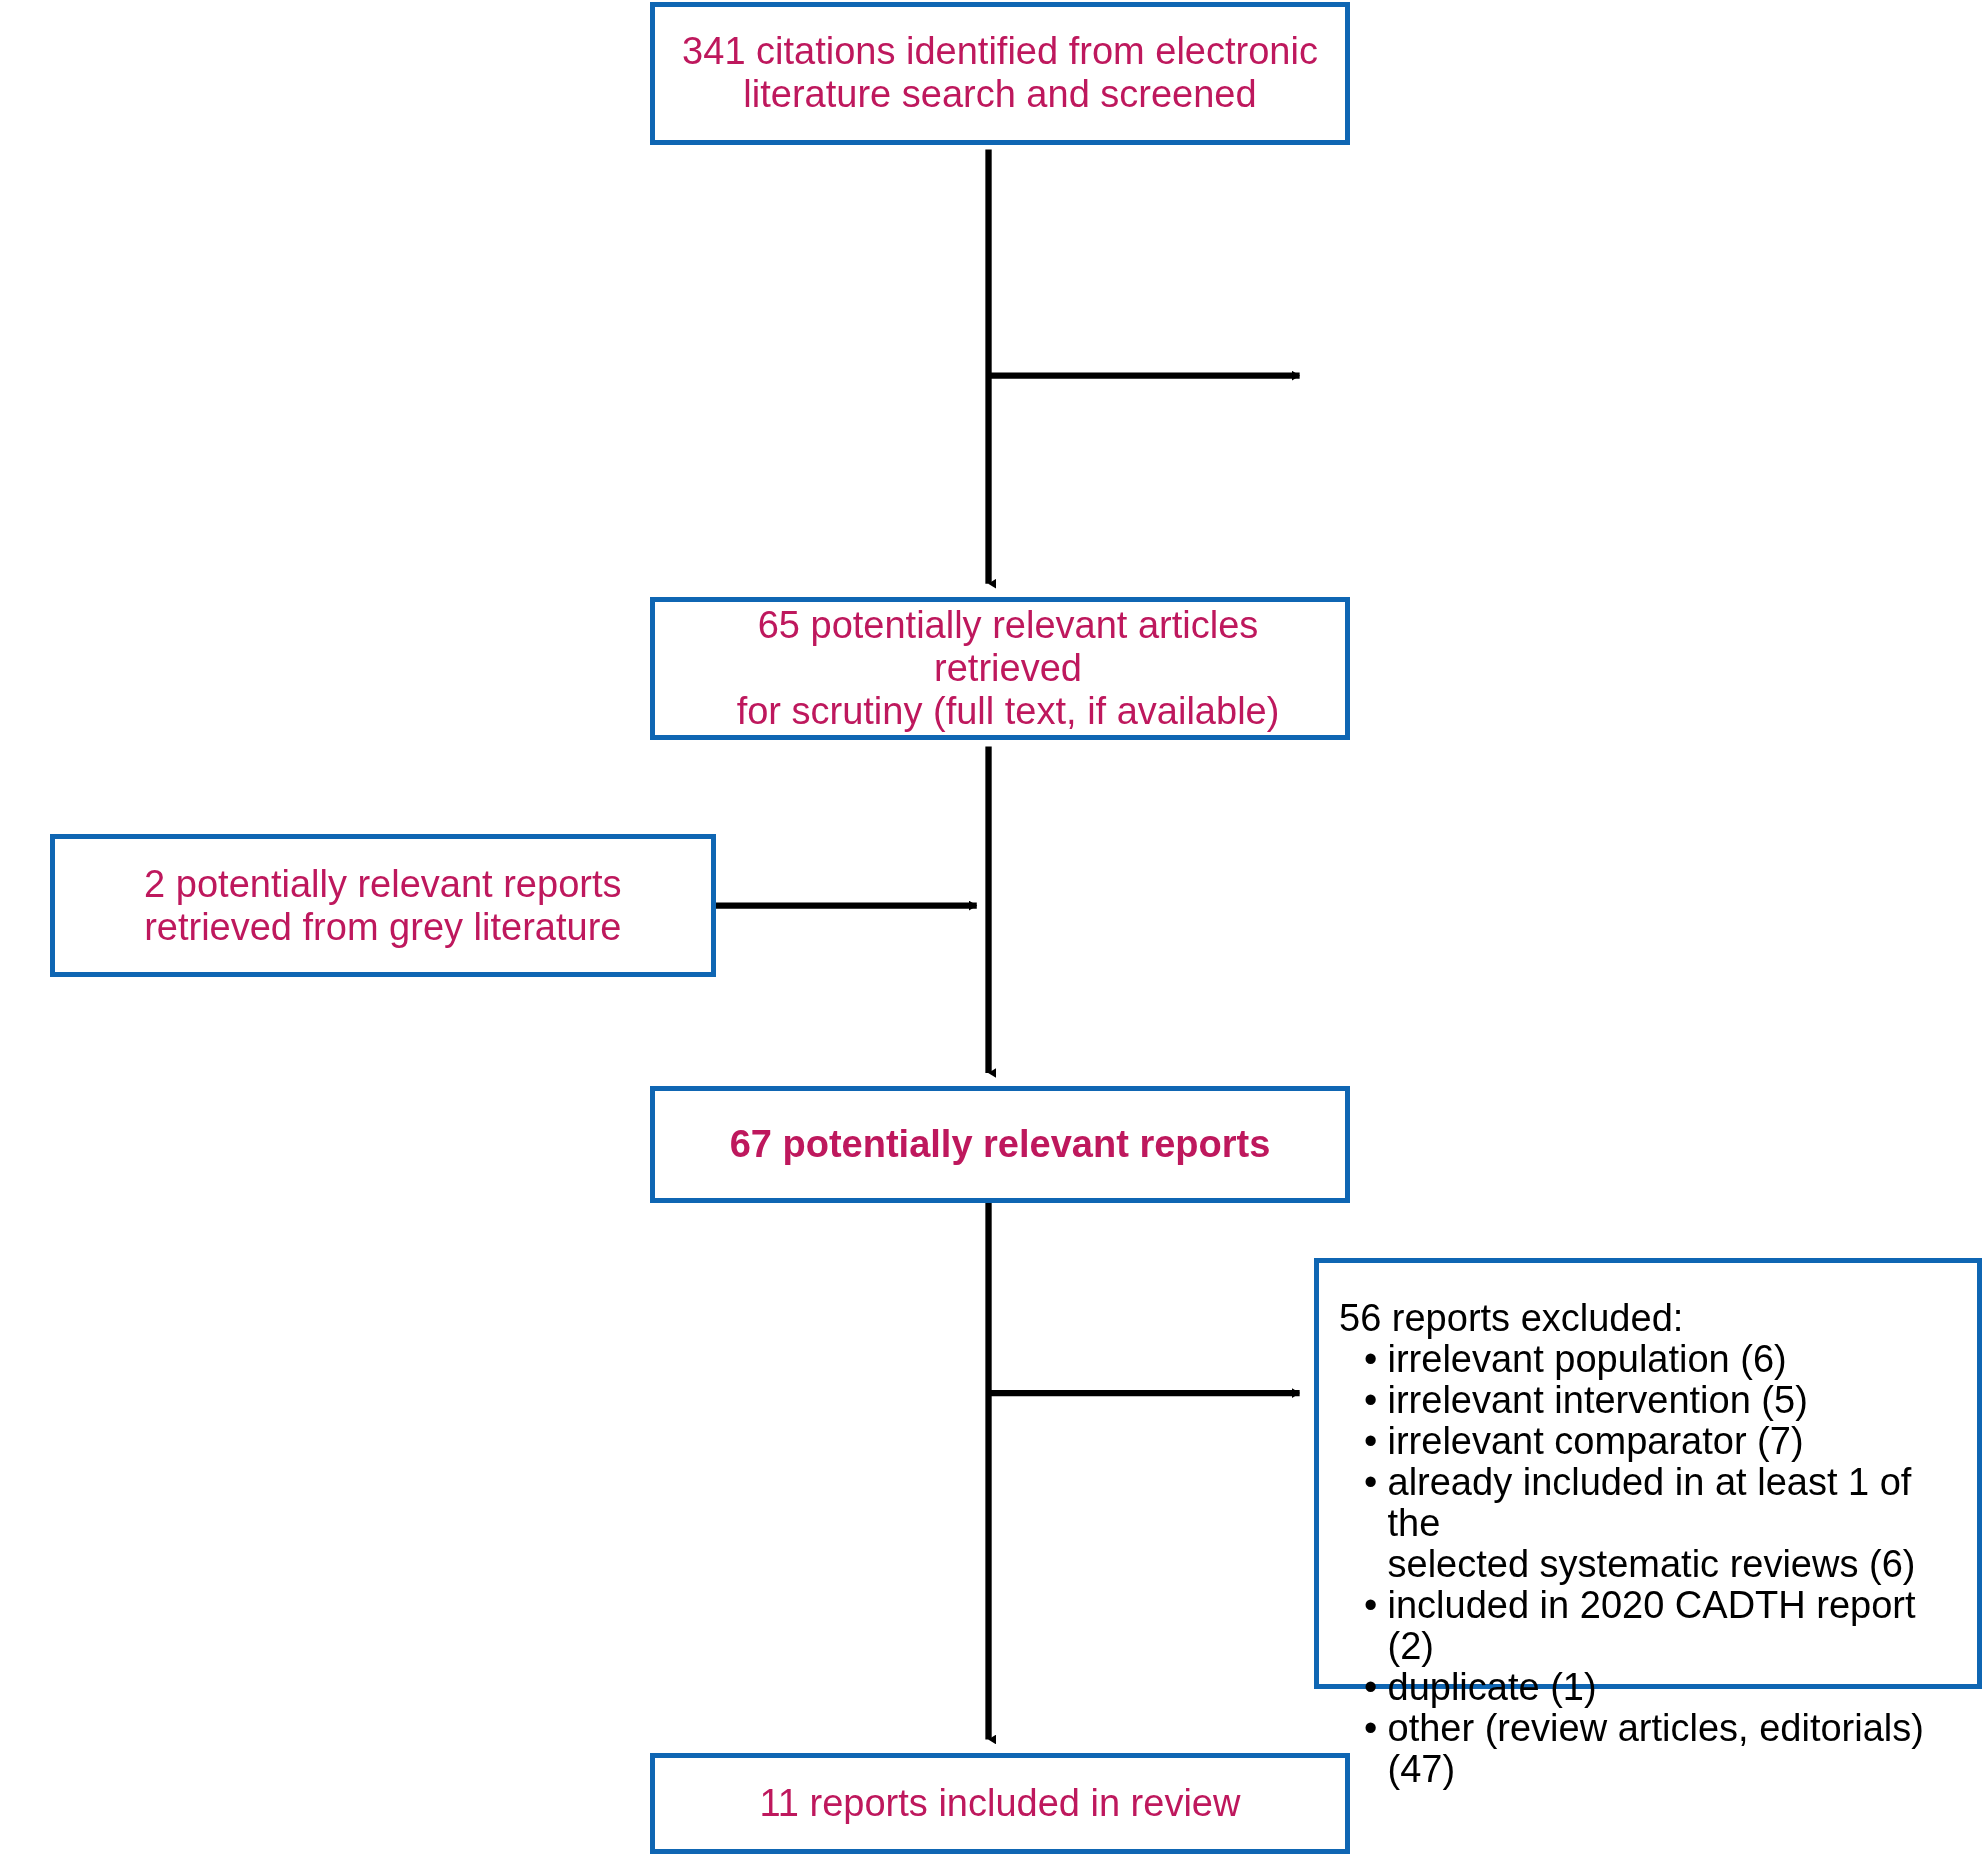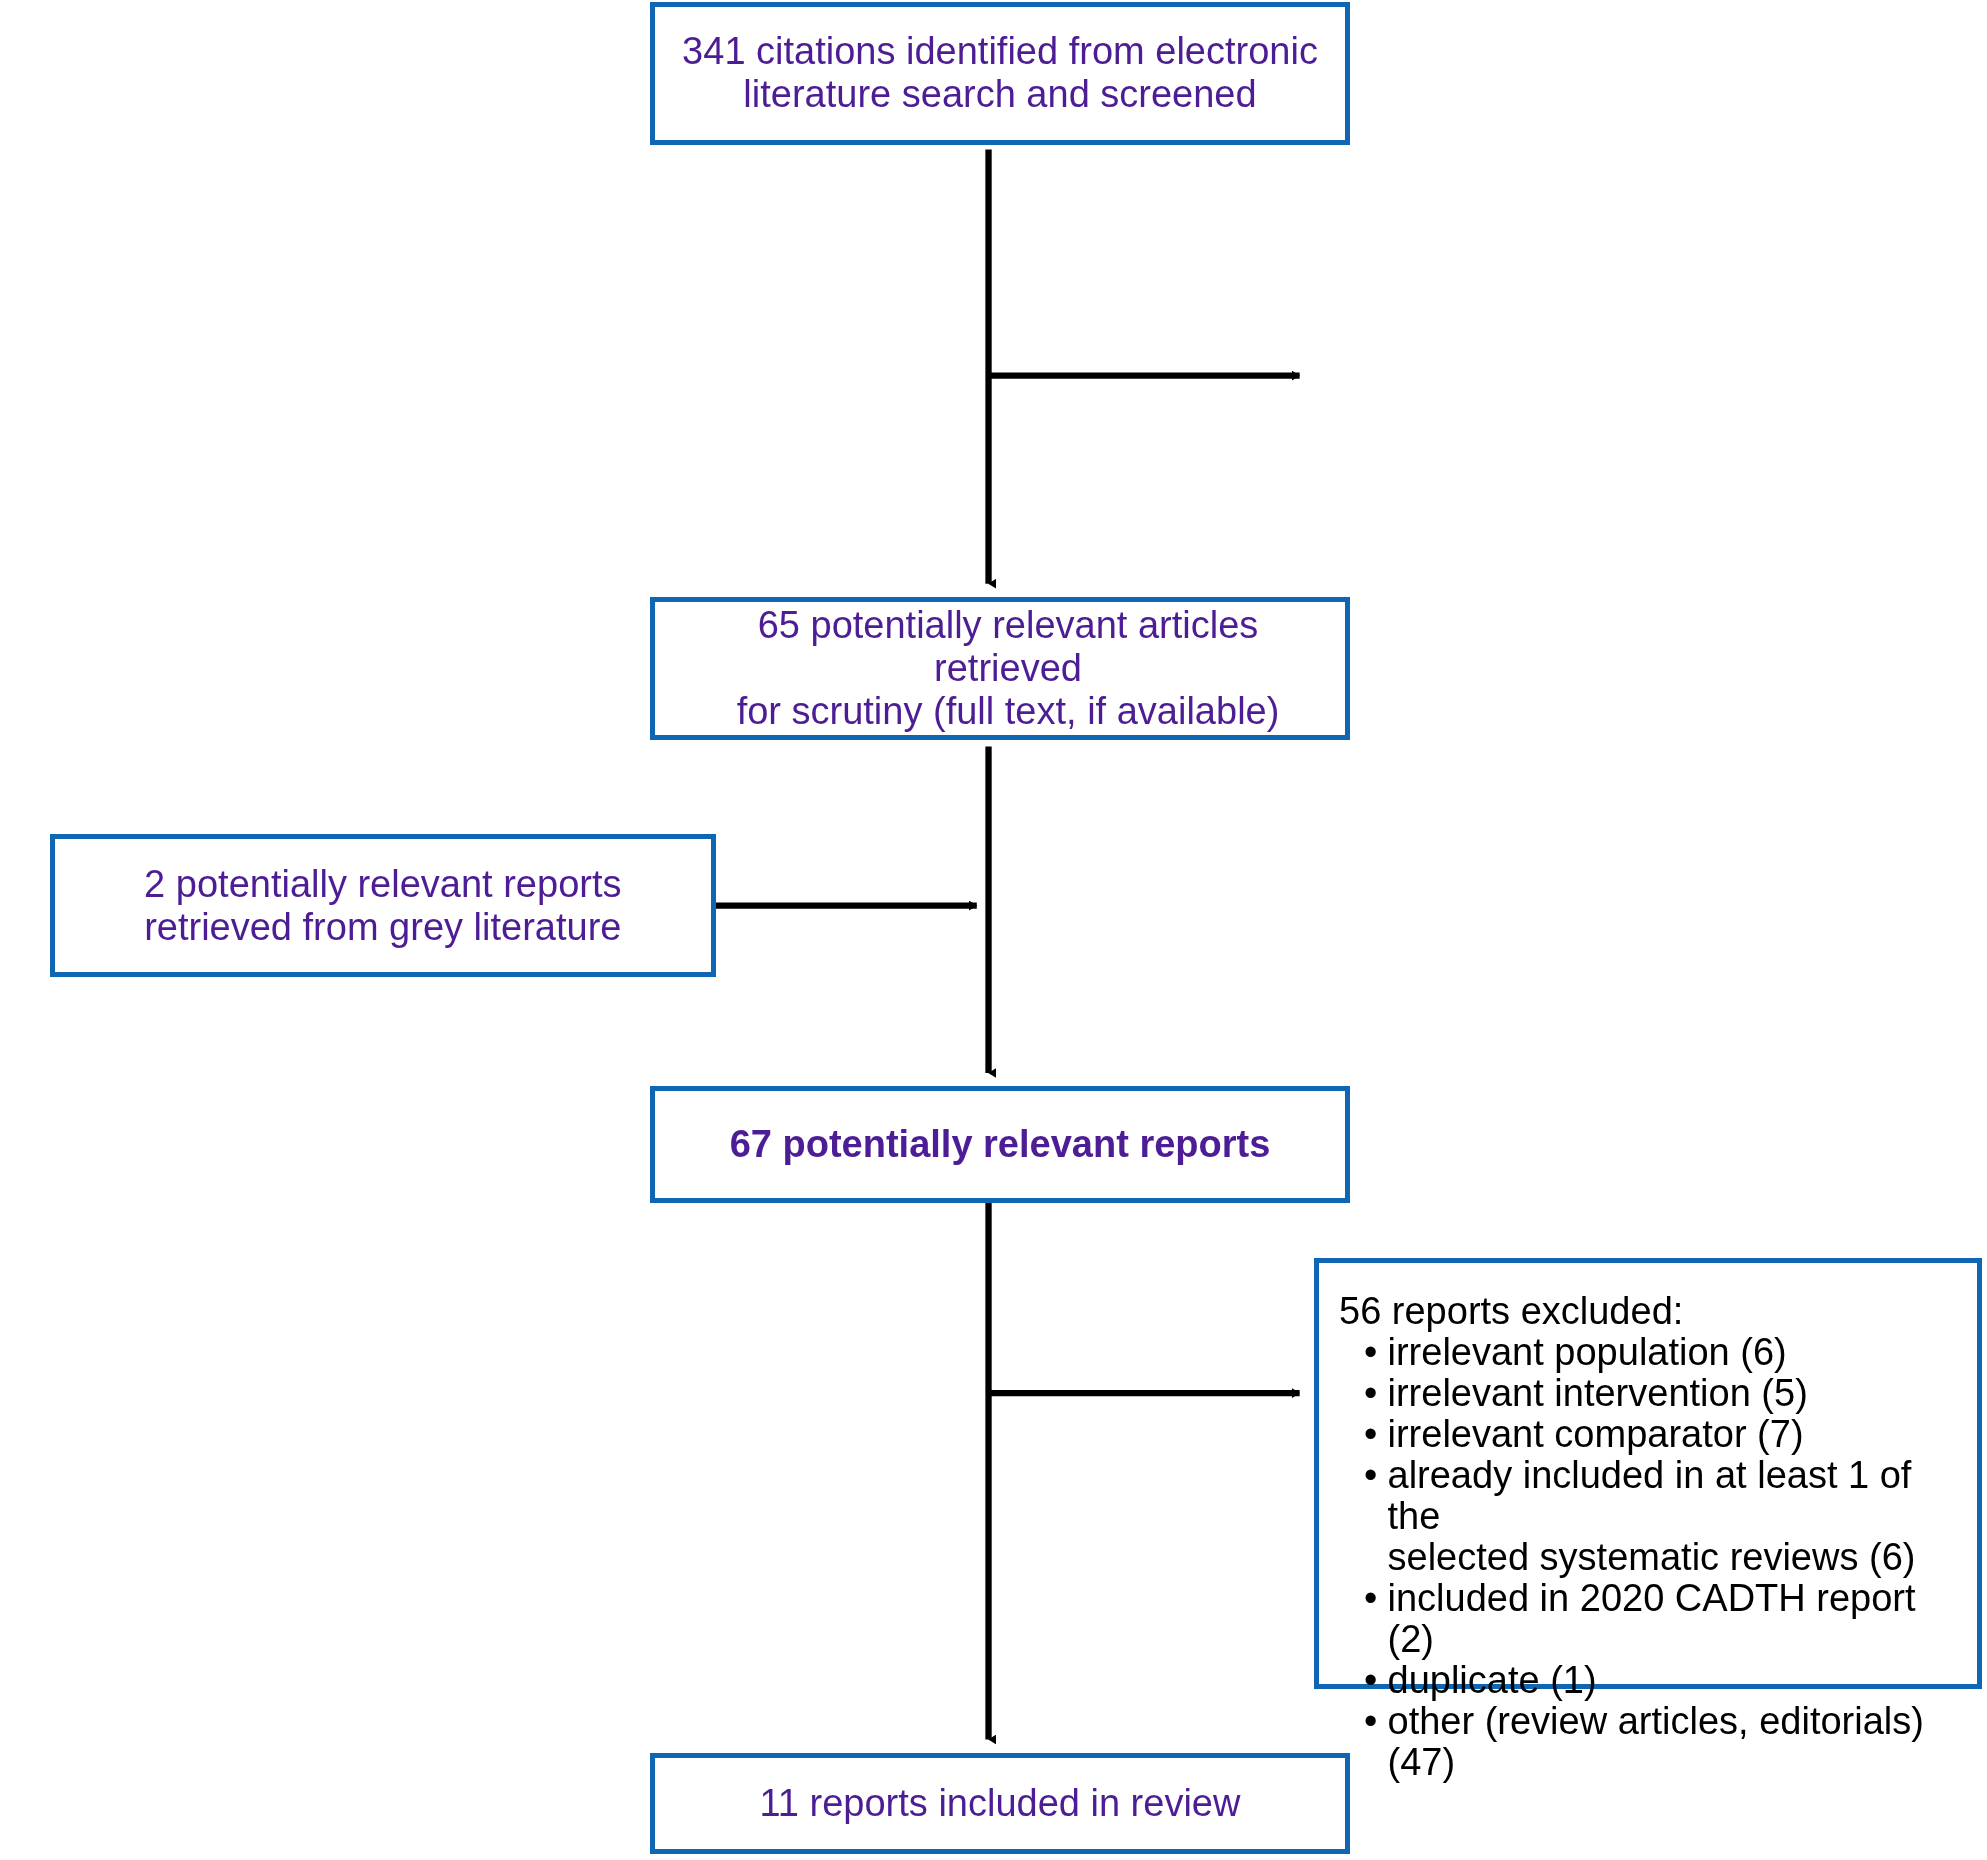--- a/index.html
+++ b/index.html
@@ -26,21 +26,21 @@
     background: #ffffff;
     border: 5.4px solid #0f66b3;
     display: flex;
     align-items: center;
     justify-content: center;
   }
   .flow-box .box-text {
     font-size: 38px;
     line-height: 43px;
     text-align: center;
-    color: #4c1d95;
+    color: #be185d;
     white-space: pre-line;
     padding: 0 12.7px;
   }
   .flow-box.left-align {
     justify-content: flex-start;
     align-items: flex-start;
   }
   
   #box-identified   { left: 650px;  top: 1.8px;    width: 700px;  height: 143px; }
   #box-excluded-276 { left: 1314px; top: 326px;  width: 668px;  height: 100px; }
@@ -48,21 +48,21 @@
   #box-grey-lit     { left: 1.8px;    top: 834px;  width: 666px;  height: 143px; margin-left: 48px; }
   #box-reports-67   { left: 650px;  top: 1086px; width: 700px;  height: 117px; font-weight: bold; }
   #box-excluded-56  { left: 1314px; top: 1258px; width: 668px;  height: 431px; padding: 23.5px 20px; }
   #box-included-11  { left: 650px;  top: 1753px; width: 700px;  height: 101px; }
 
   .excl-list {
     font-size: 38px;
     line-height: 41px;
     color: #000;
   }
-  .excl-heading { margin: 4px 0 0 0; }
+  .excl-heading { margin: 11px 0 0 0; }
   .excl-items { list-style: none; margin: 0; padding: 0 0 0 25px; }
   .excl-items li {
     position: relative;
     padding-left: 23.5px;
     margin: 0;
   }
   .excl-items li .bullet {
     position: absolute;
     left: 0;
     top: 0;

